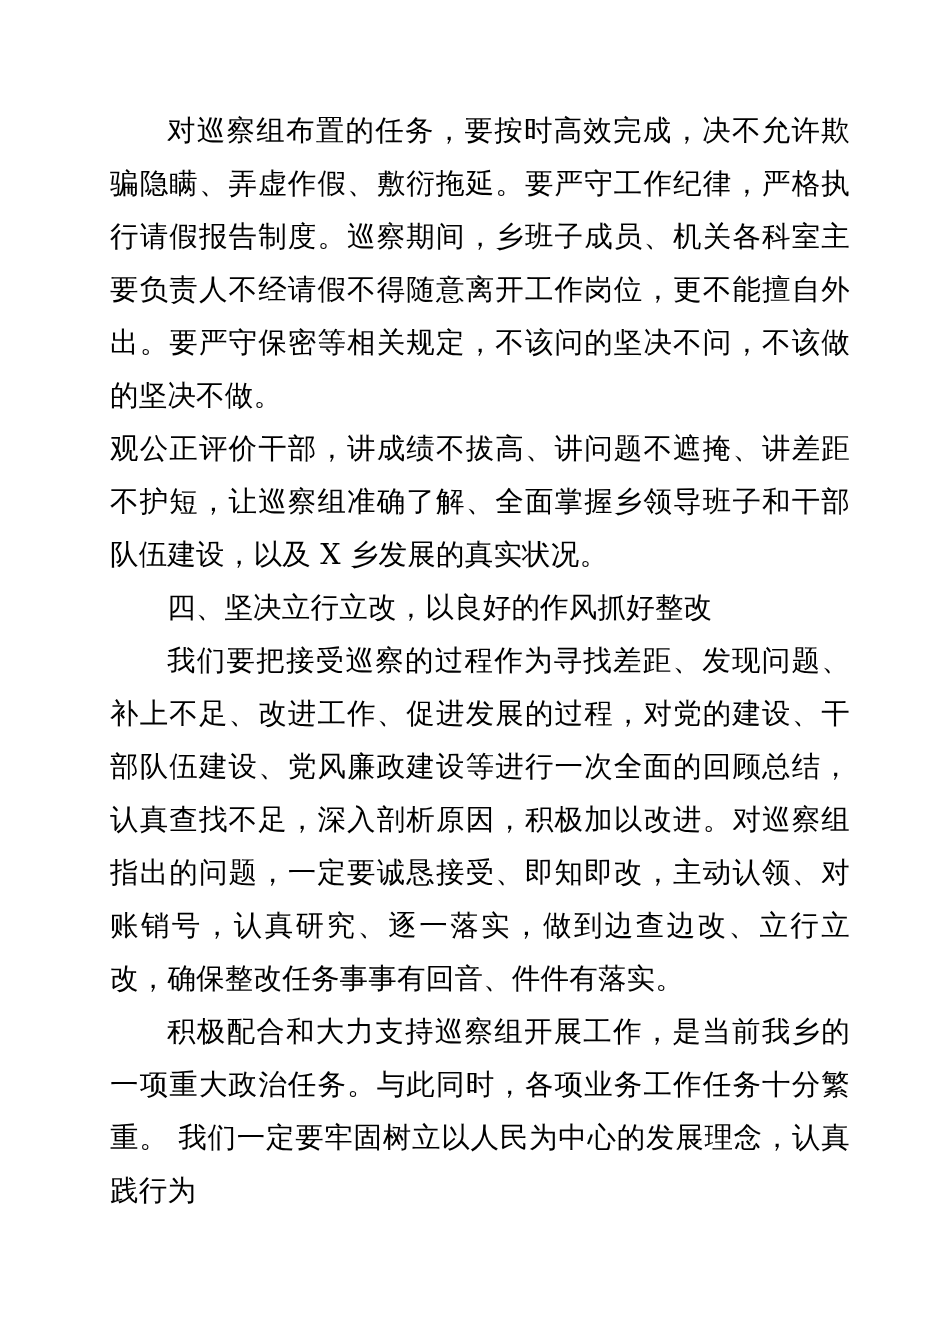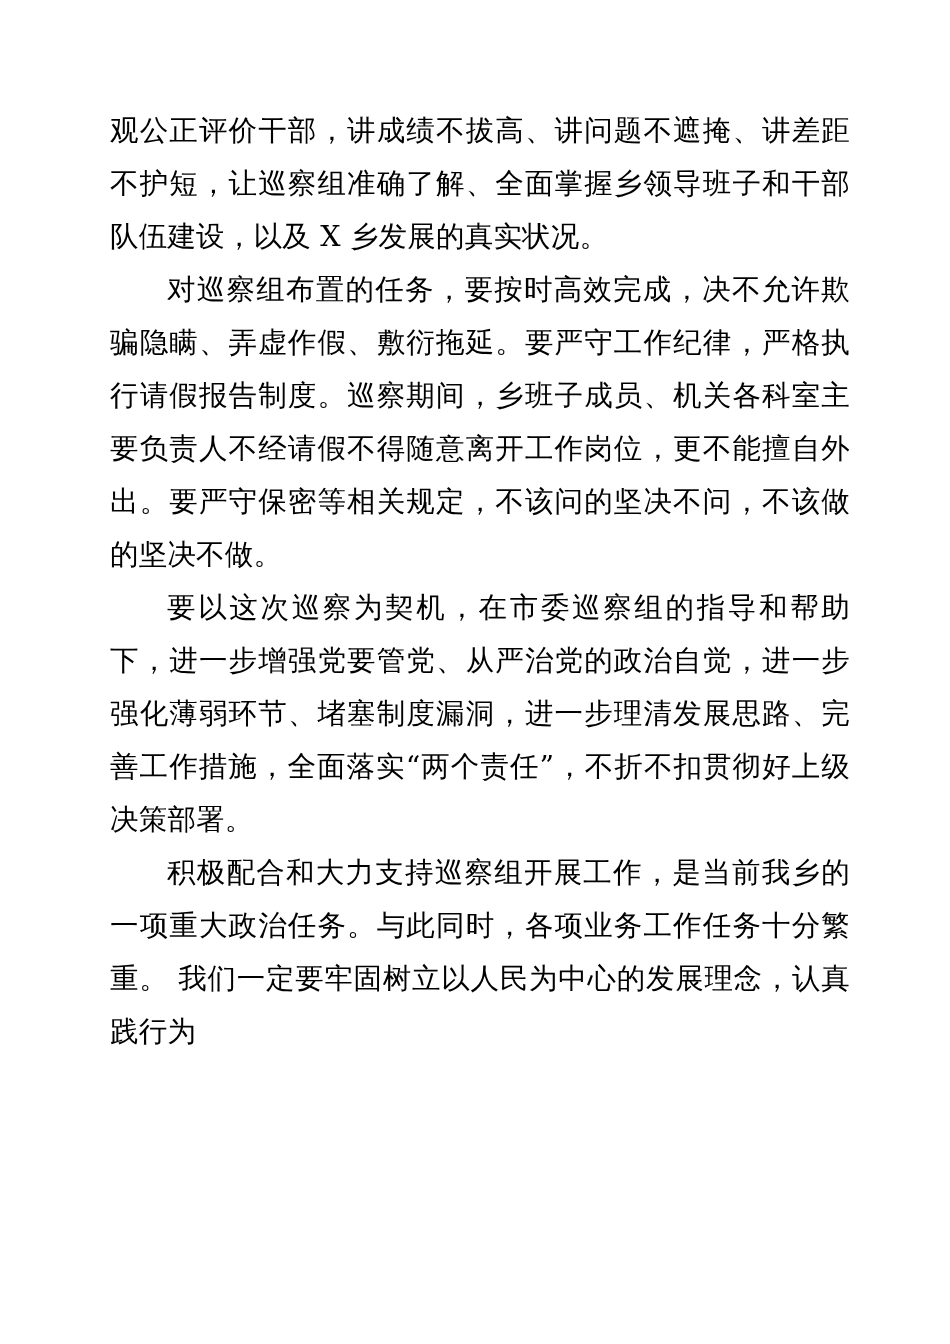--- a/index.html
+++ b/index.html
@@ -34,18 +34,19 @@
   }
   .para.cont {
     text-indent: 0;
   }
 </style>
 </head>
 <body>
 
 <div class="page">
   <div class="doc-body">
+    <p class="para">对巡察组布置的任务，要按时高效完成，决不允许欺骗隐瞒、弄虚作假、敷衍拖延。要严守工作纪律，严格执行请假报告制度。巡察期间，乡班子成员、机关各科室主要负责人不经请假不得随意离开工作岗位，更不能擅自外出。要严守保密等相关规定，不该问的坚决不问，不该做的坚决不做。</p>
     <p class="para cont">观公正评价干部，讲成绩不拔高、讲问题不遮掩、讲差距不护短，让巡察组准确了解、全面掌握乡领导班子和干部队伍建设，以及 X 乡发展的真实状况。</p>
-    <p class="para">对巡察组布置的任务，要按时高效完成，决不允许欺骗隐瞒、弄虚作假、敷衍拖延。要严守工作纪律，严格执行请假报告制度。巡察期间，乡班子成员、机关各科室主要负责人不经请假不得随意离开工作岗位，更不能擅自外出。要严守保密等相关规定，不该问的坚决不问，不该做的坚决不做。</p>
-    <p class="para">要以这次巡察为契机，在市委巡察组的指导和帮助下，进一步增强党要管党、从严治党的政治自觉，进一步强化薄弱环节、堵塞制度漏洞，进一步理清发展思路、完善工作措施，全面落实“两个责任”，不折不扣贯彻好上级决策部署。</p>
+    <p class="para">四、坚决立行立改，以良好的作风抓好整改</p>
+    <p class="para">我们要把接受巡察的过程作为寻找差距、发现问题、补上不足、改进工作、促进发展的过程，对党的建设、干部队伍建设、党风廉政建设等进行一次全面的回顾总结，认真查找不足，深入剖析原因，积极加以改进。对巡察组指出的问题，一定要诚恳接受、即知即改，主动认领、对账销号，认真研究、逐一落实，做到边查边改、立行立改，确保整改任务事事有回音、件件有落实。</p>
     <p class="para">积极配合和大力支持巡察组开展工作，是当前我乡的一项重大政治任务。与此同时，各项业务工作任务十分繁重。 我们一定要牢固树立以人民为中心的发展理念，认真践行为</p>
   </div>
 </div>
 
 </body></html>

